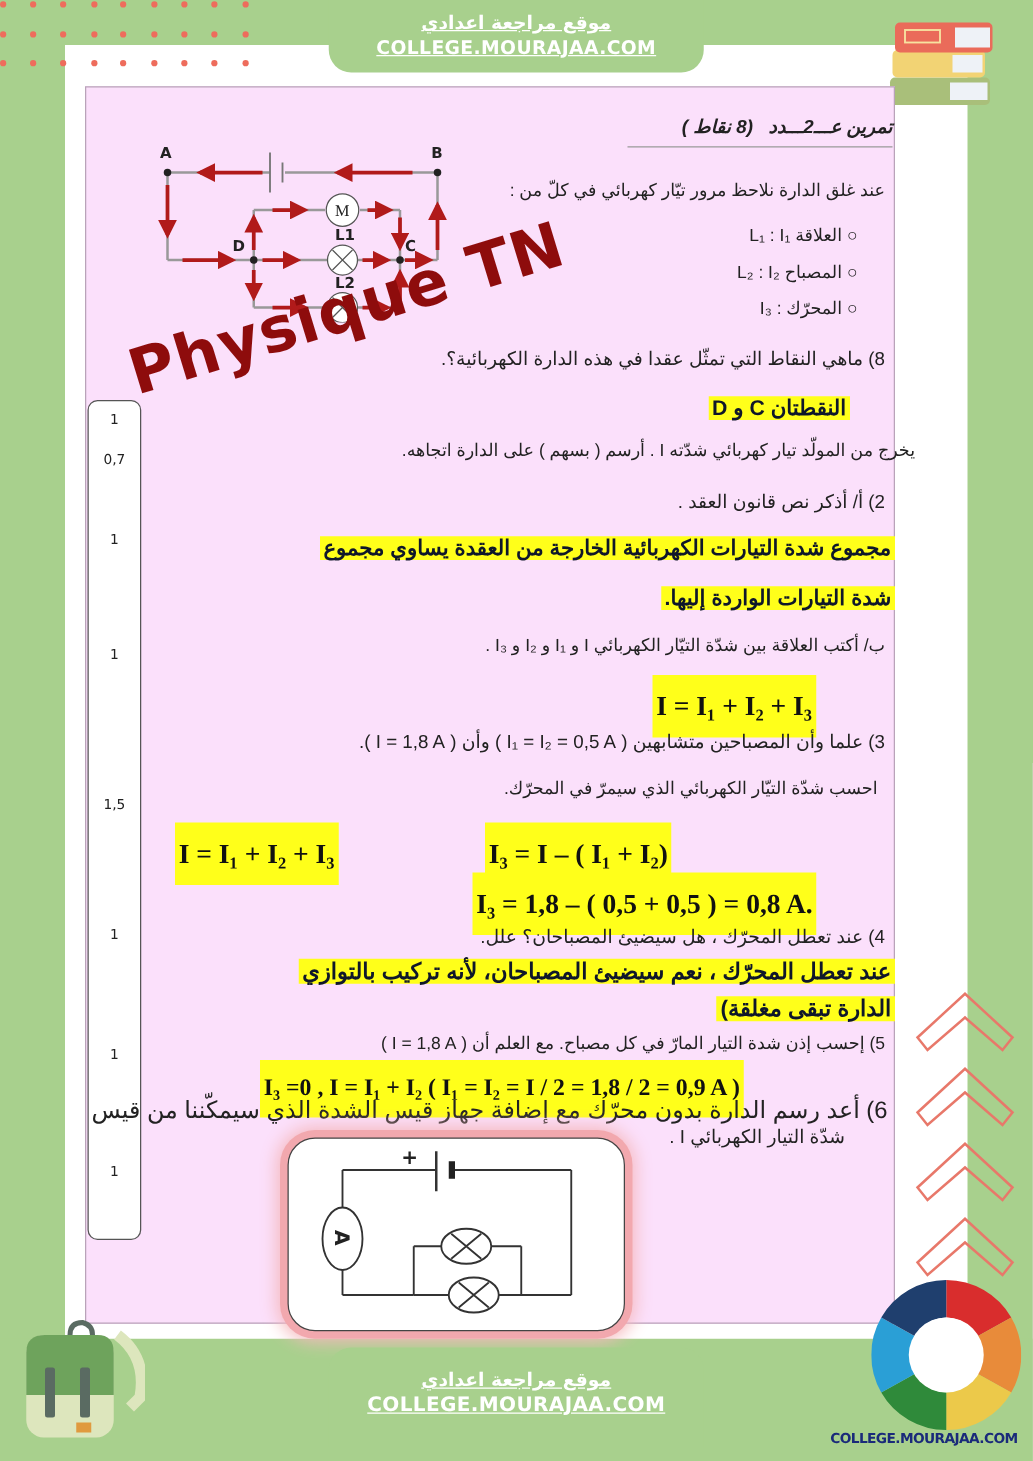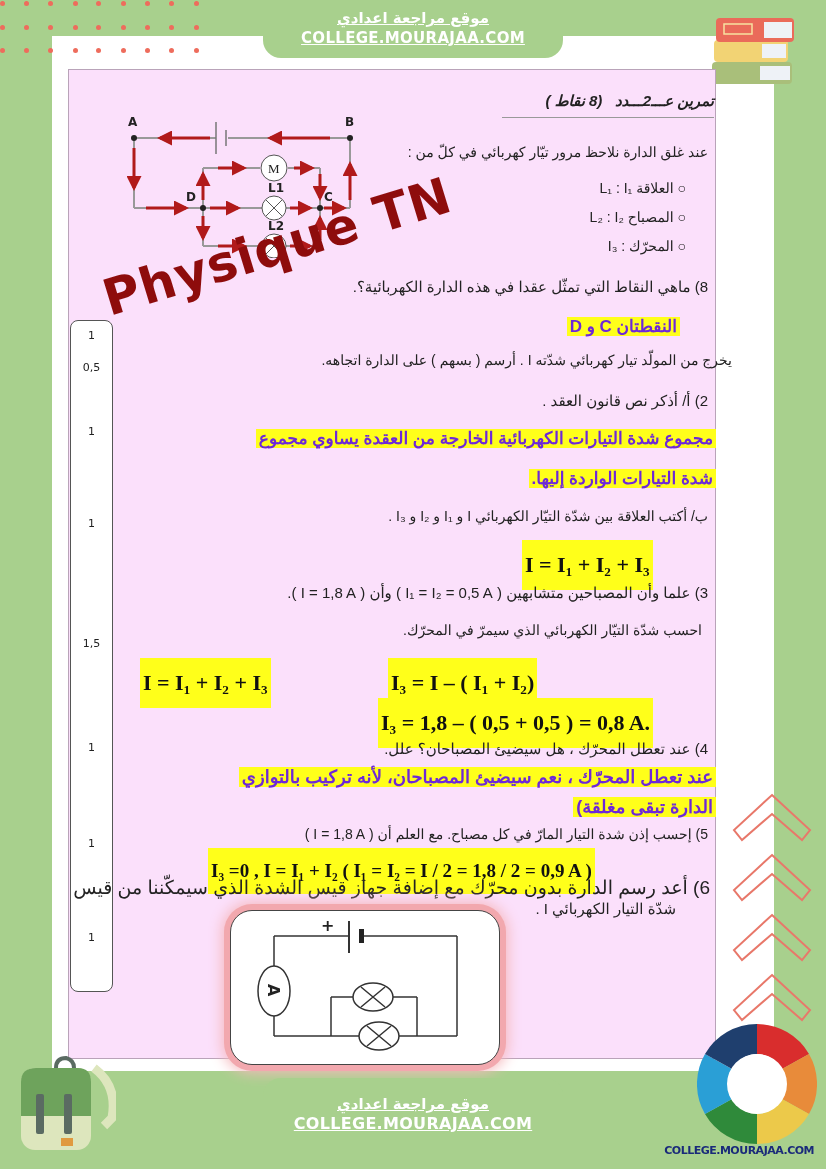--- a/index.html
+++ b/index.html
@@ -14,21 +14,21 @@
   .banner { position: absolute; background: #a8d08d; border-radius: 18px; text-align: center; color: #fff; text-decoration: underline; font-weight: bold; }
   .banner-top { left: 263px; top: 0; width: 300px; height: 58px; border-radius: 0 0 18px 18px; padding-top: 8px; }
   .banner-bottom { left: 263px; top: 1078px; width: 300px; height: 80px; border-radius: 18px 18px 0 0; padding-top: 16px; }
   .banner .ar { font-size: 15px; line-height: 20px; direction: rtl; }
   .banner .en { font-family: "DejaVu Sans", sans-serif; font-size: 15px; line-height: 20px; letter-spacing: 0.3px; }
   .paper { position: absolute; left: 68px; top: 69px; width: 648px; height: 990px; background: #fbe0fb; border: 1px solid #b9a3b9; }
   .score-box { position: absolute; left: 70px; top: 320px; width: 43px; height: 672px; background: #fff; border: 1px solid #555; border-radius: 8px; }
   .score { position: absolute; left: 0; width: 41px; text-align: center; font-size: 11px; color: #222; font-family: "DejaVu Sans", sans-serif; }
   .rtl { direction: rtl; position: absolute; color: #222; font-family: Liberation Sans, sans-serif; }
   .q { font-size: 14px; }
-  .hl { background: #ffff1a; color: #6d28d9; font-weight: bold; padding: 0 3px; }
+  .hl { background: #ffff1a; color: #0f172a; font-weight: bold; padding: 0 3px; }
   .ans { font-size: 17px; }
   .formula { position: absolute; font-family: "Liberation Serif", serif; font-weight: bold; font-size: 22px; color: #111; background: #ffff1a; padding: 12px 3px; white-space: nowrap; }
   .title { font-size: 15px; font-weight: bold; font-style: italic; }
   .title-underline { position: absolute; left: 502px; top: 117px; width: 212px; height: 1px; background: #999; }
   .watermark { position: absolute; left: 96px; top: 272px; font-family: "DejaVu Sans", sans-serif; font-weight: bold; font-size: 50px; color: #8e0c0c; transform: rotate(-17deg); transform-origin: left top; white-space: nowrap; letter-spacing: 1px; }
   .circuit2-box { position: absolute; left: 230px; top: 910px; width: 270px; height: 155px; background: #fff; border: 1.5px solid #444; border-radius: 22px; box-shadow: 0 0 0 6px #f2a8ae, 0 0 14px 8px #f5b9bd; }
   .chevrons { position: absolute; left: 732px; top: 790px; width: 80px; height: 240px; }
   .logo-wheel { position: absolute; left: 697px; top: 1024px; width: 120px; height: 120px; }
   .logo-text { position: absolute; left: 664px; top: 1144px; width: 150px; font-size: 11px; font-weight: bold; color: #1a2a7a; font-family: "DejaVu Sans", sans-serif; letter-spacing: -0.5px; text-align: right; }
 </style>
@@ -157,21 +157,21 @@
       <line x1="200" y1="132" x2="200" y2="110"></line>
     <line x1="98" y1="138" x2="124" y2="138"></line>
       <line x1="170" y1="138" x2="190" y2="138"></line>
   </g>
 </svg>
 
 <div class="watermark">Physique TN</div>
 
 <div class="score-box">
   <div class="score" style="top:8px">1</div>
-  <div class="score" style="top:40px">0,5</div>
+  <div class="score" style="top:40px">0,7</div>
   <div class="score" style="top:104px">1</div>
   <div class="score" style="top:196px">1</div>
   <div class="score" style="top:316px">1,5</div>
   <div class="score" style="top:420px">1</div>
   <div class="score" style="top:516px">1</div>
   <div class="score" style="top:610px">1</div>
 </div>
 
 <div class="rtl q" style="right:118px;top:278px;font-size:15px">8) ماهي النقاط التي تمثّل عقدا في هذه الدارة الكهربائية؟.</div>
 <div class="rtl" style="right:146px;top:316px"><span class="hl ans">النقطتان C و D</span></div>

